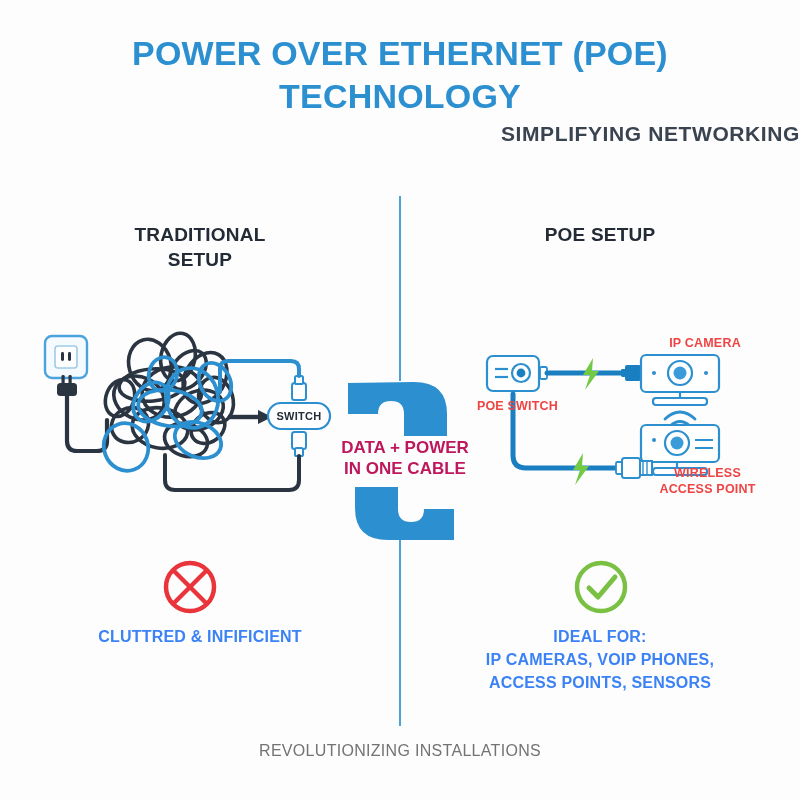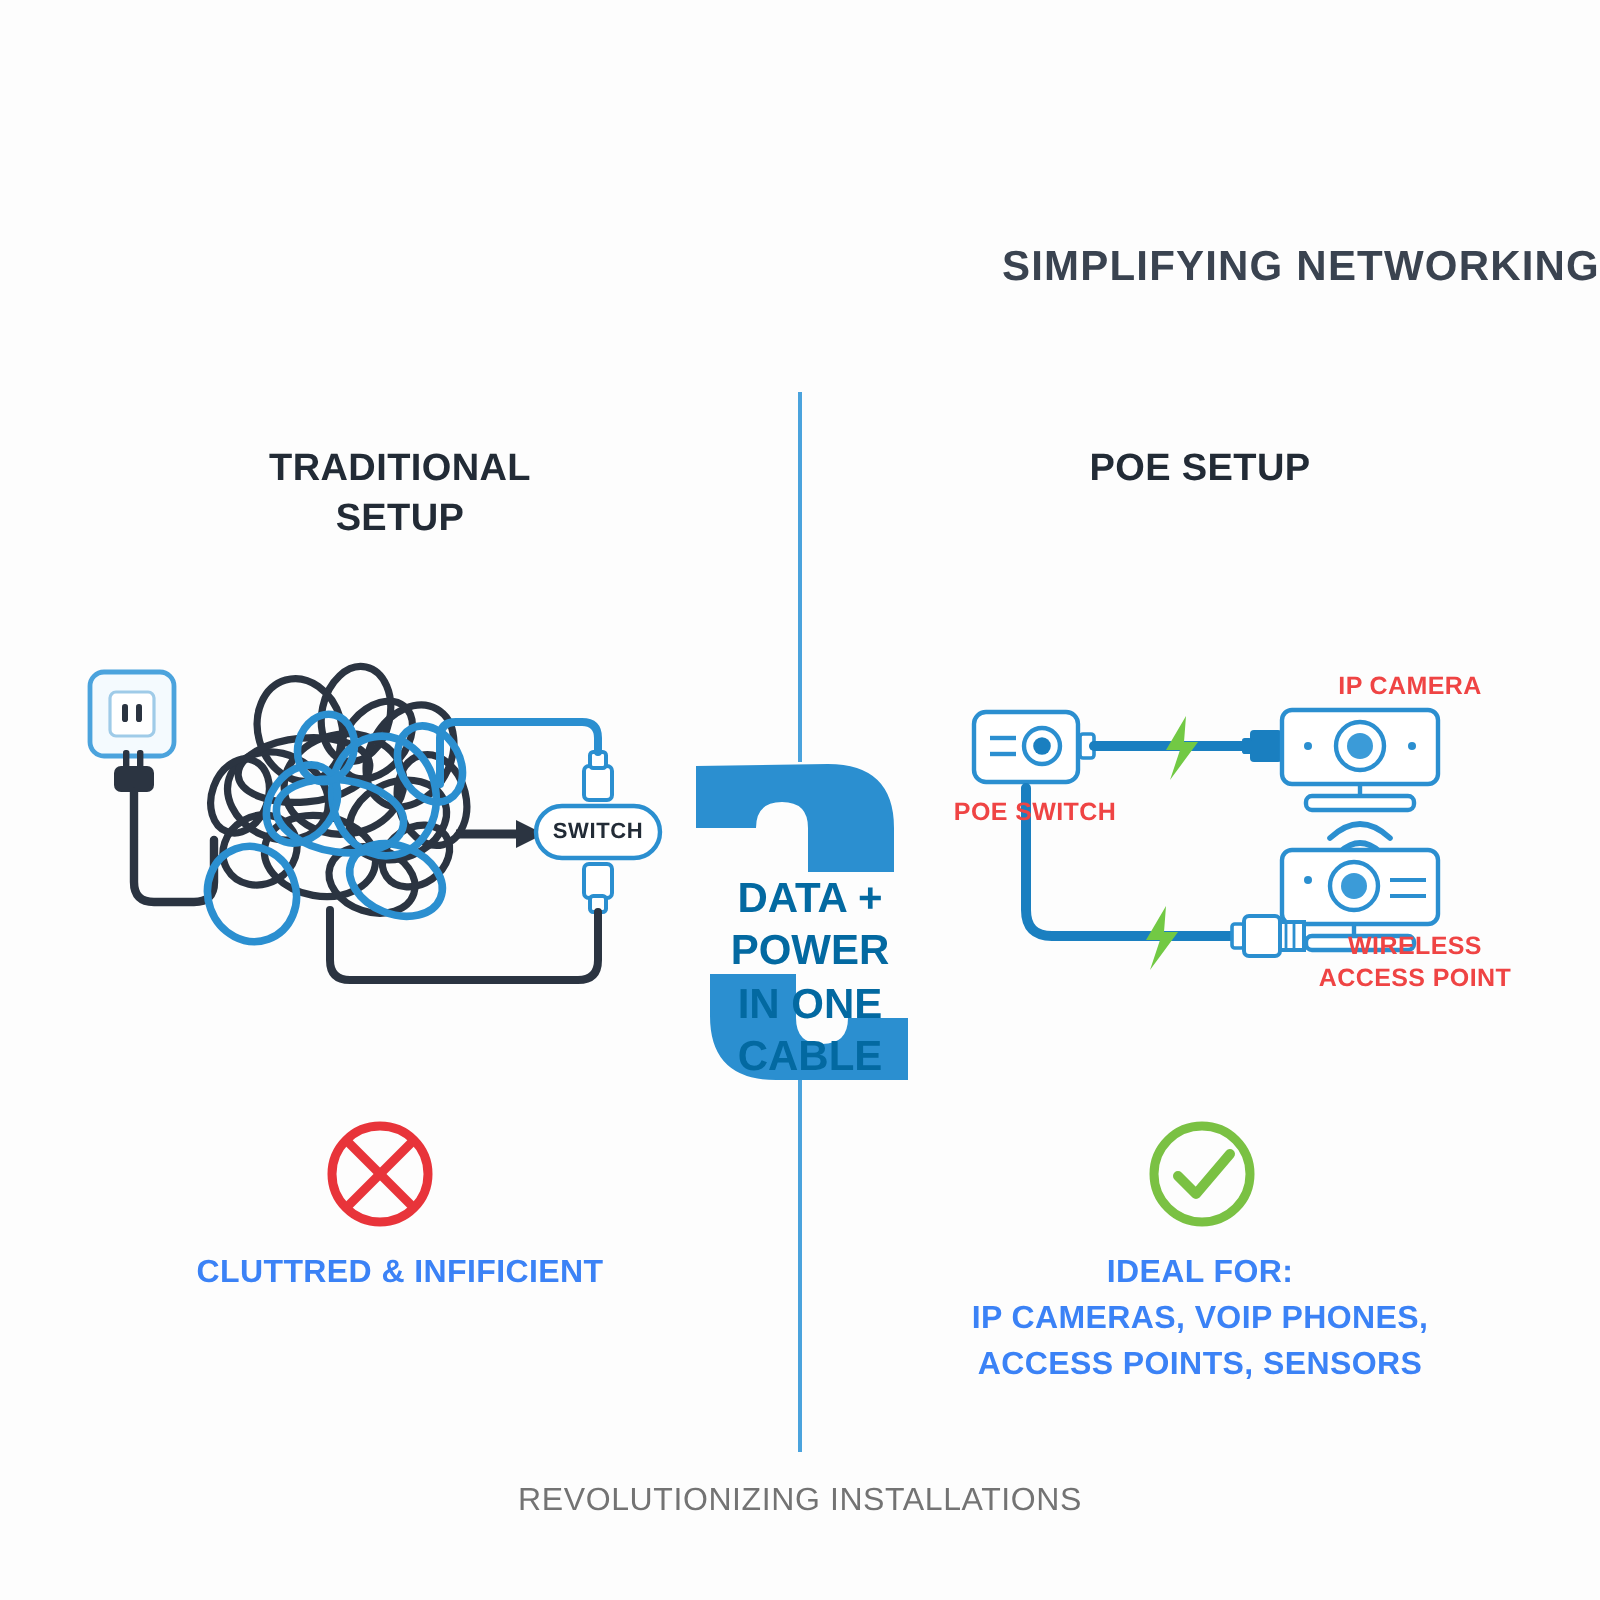--- a/index.html
+++ b/index.html
@@ -64,24 +64,24 @@
   #divider-top { top: 196px; height: 185px; }
   #divider-bot { top: 540px; height: 186px; }
 
   
   .center-label {
     position: absolute;
     left: 330px;
     top: 437px;
     width: 150px;
     text-align: center;
-    font-size: 21px;
+    font-size: 17px;
     font-weight: bold;
     line-height: 1.25;
-    color: #0369a1;
+    color: #be185d;
   }
 
   
   .art {
     position: absolute;
     left: 0; top: 0;
     width: 800px; height: 800px;
     pointer-events: none;
   }
 
@@ -133,20 +133,24 @@
     font-size: 16px;
     color: #737373;
     letter-spacing: 0.3px;
   }
 </style>
 </head>
 <body>
 
 <div id="poster">
 
+  <div class="title">
+    <div>POWER OVER ETHERNET (POE)</div>
+    <div>TECHNOLOGY</div>
+  </div>
   <div class="subtitle">SIMPLIFYING NETWORKING</div>
 
   <div class="sec-head" id="head-left">
     <div>TRADITIONAL</div>
     <div>SETUP</div>
   </div>
   <div class="sec-head" id="head-right">POE SETUP</div>
 
   <div class="divider" id="divider-top"></div>
   <div class="divider" id="divider-bot"></div>

